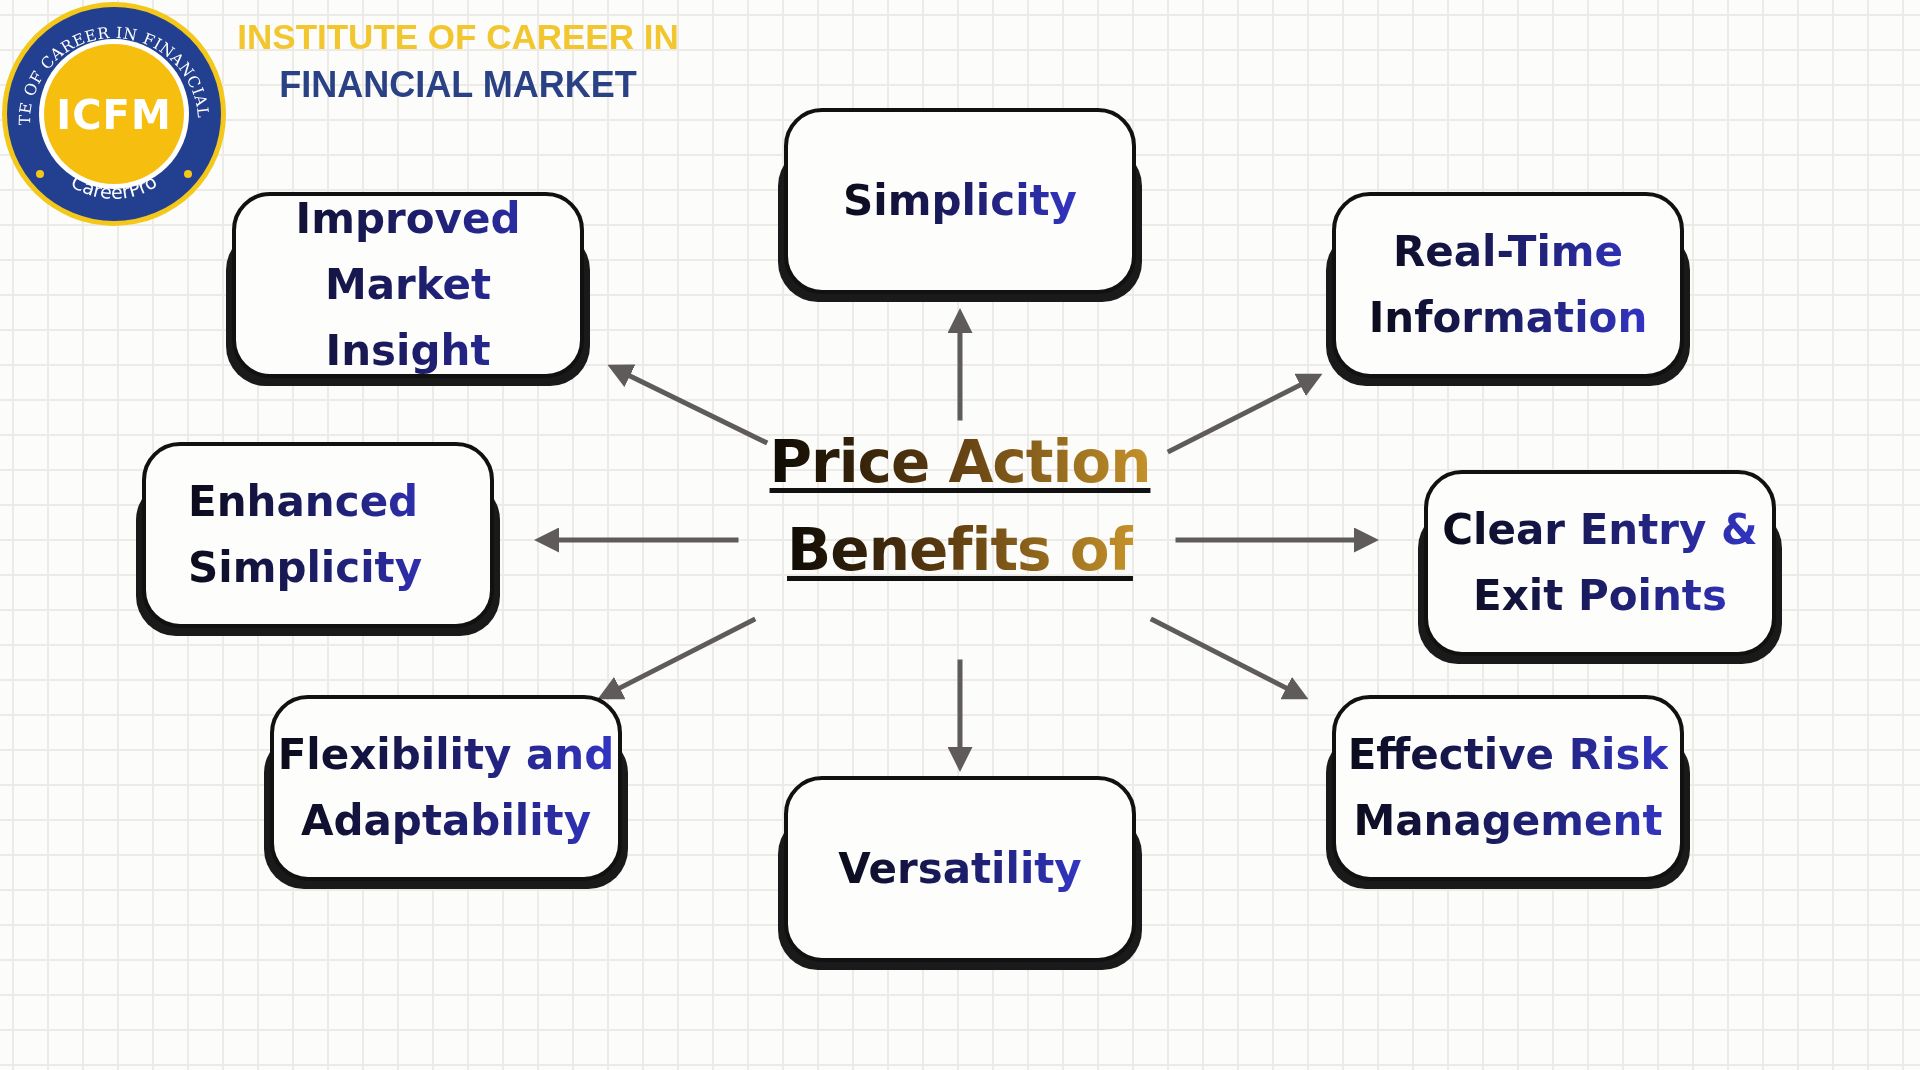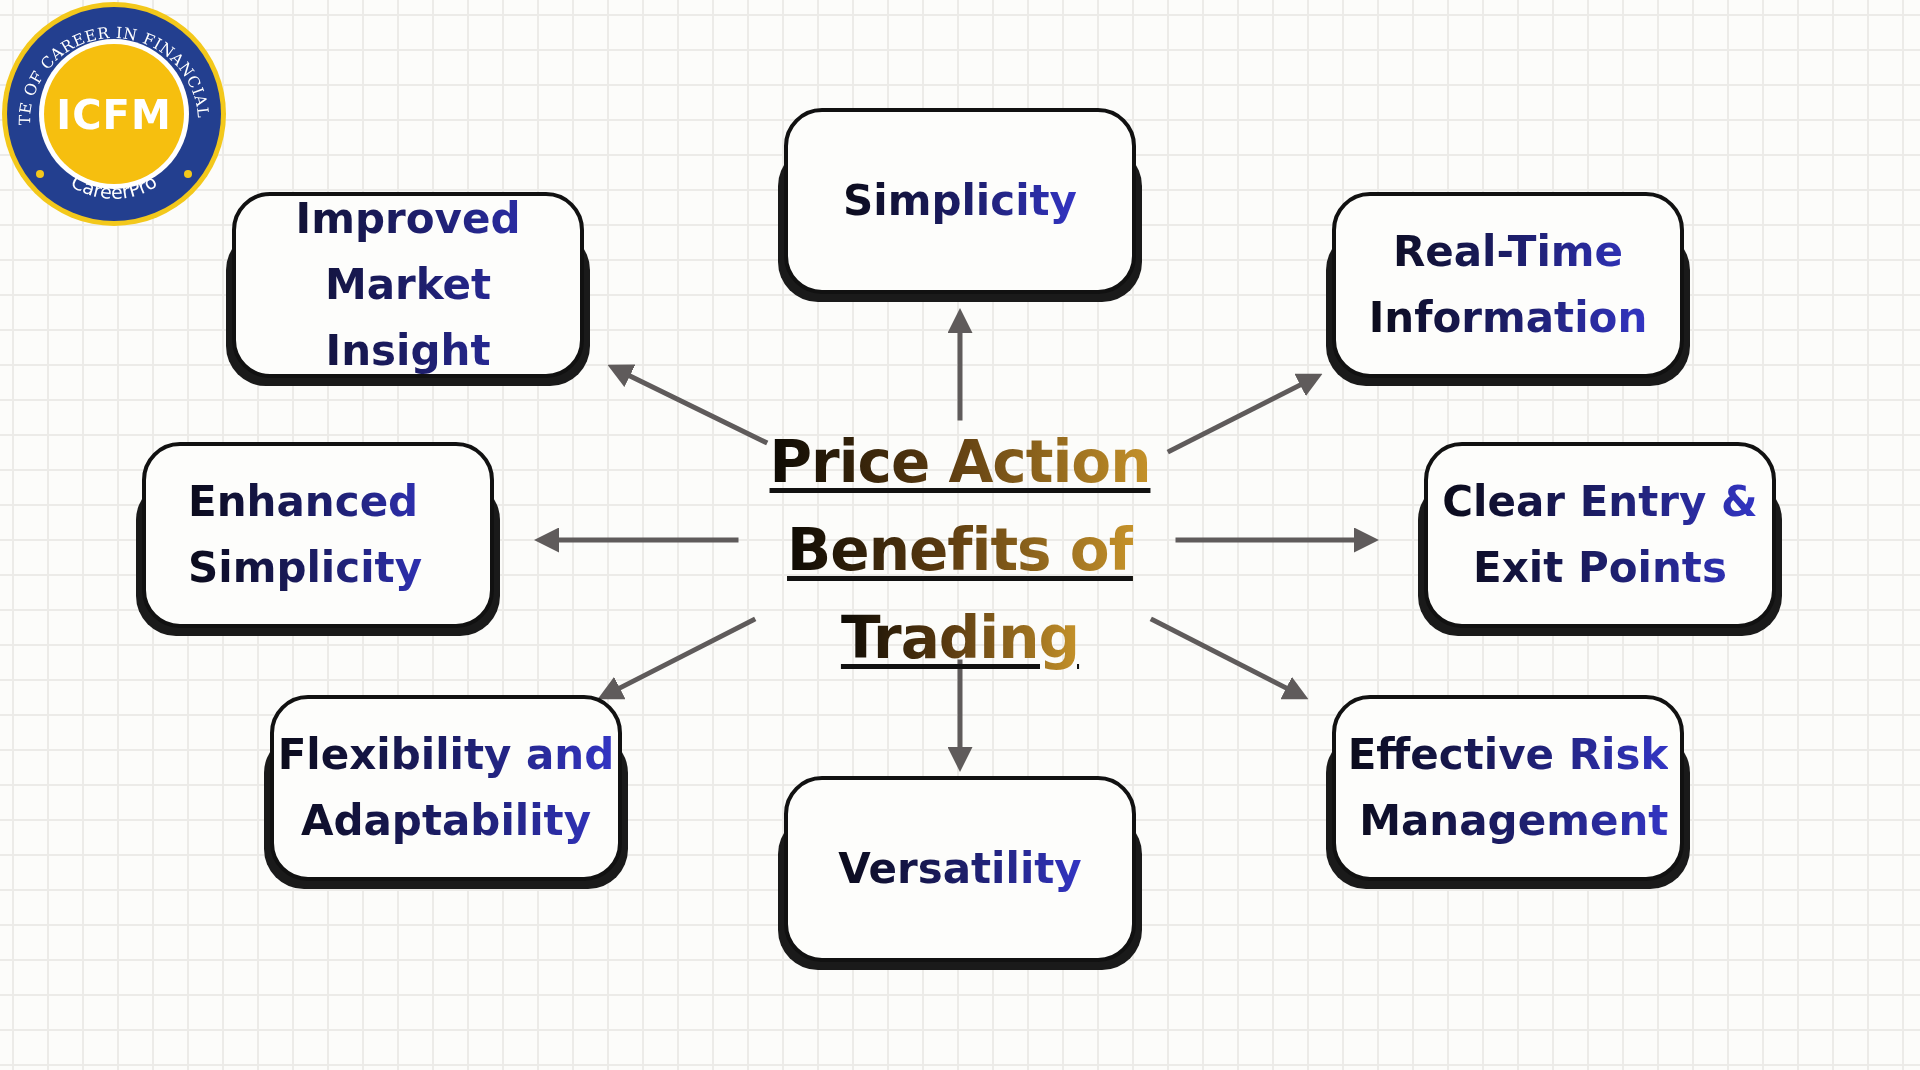--- a/index.html
+++ b/index.html
@@ -94,20 +94,24 @@
       </text>
       <text font-family="DejaVu Sans, sans-serif" font-size="19" fill="#ffffff">
         <textPath href="#arcBot" startOffset="50%" text-anchor="middle">CareerPro</textPath>
       </text>
       <circle cx="40" cy="174" r="4" fill="#f3c81b"></circle>
       <circle cx="188" cy="174" r="4" fill="#f3c81b"></circle>
       <text x="114" y="129" text-anchor="middle" font-family="DejaVu Sans, sans-serif" font-weight="bold" font-size="40" fill="#ffffff" letter-spacing="1">ICFM</text>
     </svg>
   </div>
 
+  <div class="org-title">
+    <span class="org-line1">INSTITUTE OF CAREER IN</span>
+    <span class="org-line2">FINANCIAL MARKET</span>
+  </div>
 
   <svg class="arrows" viewBox="0 0 1920 1070">
     <defs>
       <marker id="ah" markerWidth="5" markerHeight="5" refX="2.2" refY="2.5" orient="auto" markerUnits="strokeWidth">
         <path d="M0,0 L5,2.5 L0,5 z" fill="#5f5b5b"></path>
       </marker>
     </defs>
     <g stroke="#5f5b5b" stroke-width="5" stroke-linecap="square" fill="none">
       <line x1="960" y1="418" x2="960" y2="322" marker-end="url(#ah)"></line>
       <line x1="960" y1="662" x2="960" y2="758" marker-end="url(#ah)"></line>
@@ -116,21 +120,20 @@
       <line x1="765" y1="442" x2="620" y2="371" marker-end="url(#ah)"></line>
       <line x1="1170" y1="451" x2="1310" y2="380" marker-end="url(#ah)"></line>
       <line x1="753" y1="620" x2="610" y2="693" marker-end="url(#ah)"></line>
       <line x1="1153" y1="620" x2="1296" y2="693" marker-end="url(#ah)"></line>
     </g>
   </svg>
 
   <div class="center-title">
     <div><span class="center-line">Price Action</span></div>
     <div><span class="center-line">Benefits of</span></div>
-    <div><span class="center-line">Trading</span></div>
   </div>
 
   <div class="box-wrap" style="left:784px; top:108px;">
     <div class="box" style="width:352px; height:186px;">
       <span class="box-label">Simplicity</span>
     </div>
   </div>
 
   <div class="box-wrap" style="left:232px; top:192px;">
     <div class="box" style="width:352px; height:186px;justify-content:flex-end;">
@@ -147,39 +150,39 @@
   </div>
 
   <div class="box-wrap" style="left:142px; top:442px;">
     <div class="box" style="width:352px; height:186px;">
       <span class="box-label" style="text-align:left; width:260px;">Enhanced
 Simplicity</span>
     </div>
   </div>
 
   <div class="box-wrap" style="left:1424px; top:442px;">
-    <div class="box" style="width:352px; height:186px;">
+    <div class="box" style="width:352px; height:186px;margin-top:28px;">
       <span class="box-label">Clear Entry &amp;
 Exit Points</span>
     </div>
   </div>
 
   <div class="box-wrap" style="left:232px; top:695px;">
     <div class="box" style="width:352px; height:186px;margin-left:38px;">
       <span class="box-label">Flexibility and
 Adaptability</span>
     </div>
   </div>
 
   <div class="box-wrap" style="left:784px; top:776px;">
     <div class="box" style="width:352px; height:186px;align-items:center;">
       <span class="box-label">Versatility</span>
     </div>
   </div>
 
   <div class="box-wrap" style="left:1332px; top:695px;">
-    <div class="box" style="width:352px; height:186px;text-align:right;">
+    <div class="box" style="width:352px; height:186px;">
       <span class="box-label">Effective Risk
 Management</span>
     </div>
   </div>
 
 </div>
 
 </body></html>

